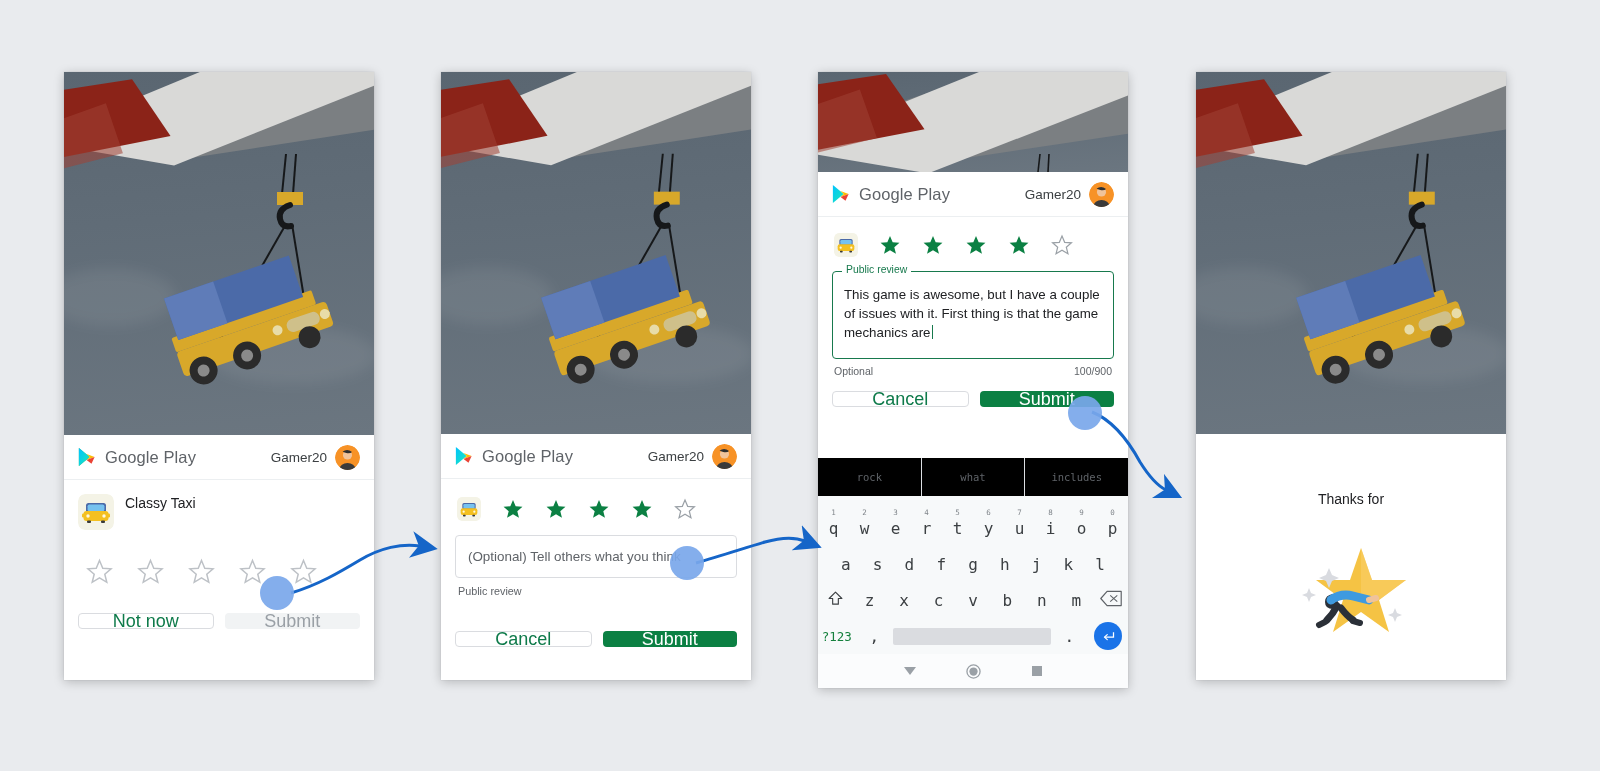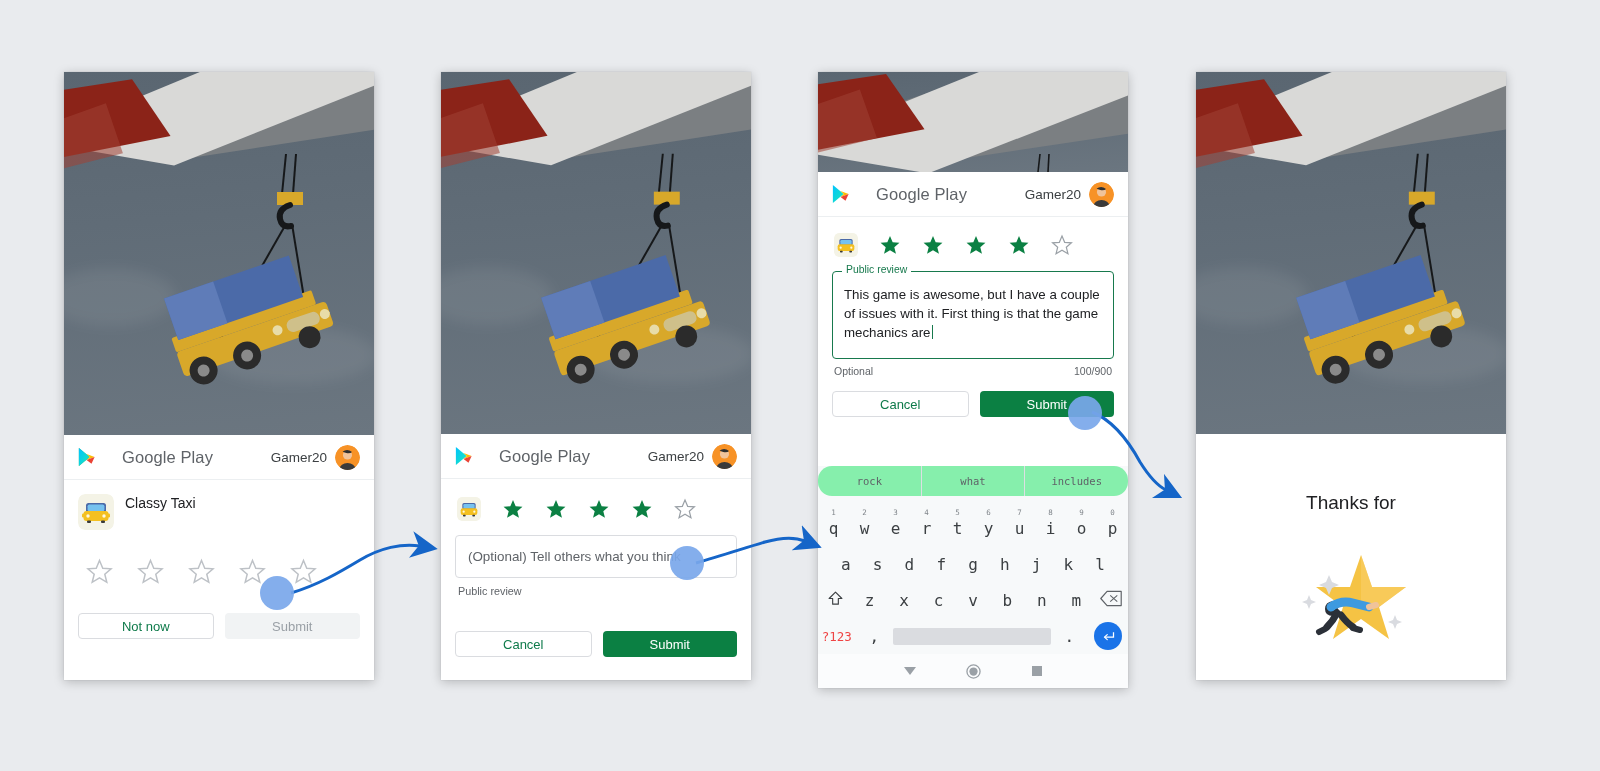--- a/index.html
+++ b/index.html
@@ -40,21 +40,21 @@
   .g-red2{position:absolute;left:-14%;top:5%;width:55%;height:30%;
      background:#a04234;opacity:.55;
      clip-path:polygon(0% 40%, 50% 12%, 60% 58%, 0% 82%);}
   .g-cloud{position:absolute;width:42%;height:16%;border-radius:50%;
      background:rgba(255,255,255,.07);filter:blur(7px);}
   .crane{position:absolute;left:0;top:0;width:100%;height:100%;}
 
   
   .appbar{display:flex;align-items:center;justify-content:space-between;
      padding:0 14px;height:44px;border-bottom:1px solid #eceff1;background:#fff;}
-  .brand{display:flex;align-items:center;gap:26px;}
+  .brand{display:flex;align-items:center;gap:9px;}
   .play-logo{width:18px;height:20px;display:block;}
   .brand-name{font-size:16.5px;color:#5f6368;letter-spacing:.1px;}
   .acct{display:flex;align-items:center;gap:8px;}
   .acct-name{font-size:13.5px;color:#3c4043;}
   .avatar{width:25px;height:25px;border-radius:50%;display:block;}
 
   
   .body{padding:0 14px;background:#fff;}
 
   .approw{display:flex;gap:11px;padding:14px 0 6px 0;}
@@ -82,51 +82,51 @@
      font-size:10.4px;color:#17794d;}
   .of-text{font-size:13.3px;color:#202124;line-height:1.35;}
   .caret{display:inline-block;width:1px;height:14px;background:#17794d;
      vertical-align:-2px;margin-left:2px;}
   .of-meta{display:flex;justify-content:space-between;margin:6px 2px 0 2px;}
   .of-meta span{font-size:10.5px;color:#5f6368;}
 
   
   .btnrow{display:flex;gap:11px;padding:18px 0 0 0;}
   .btnrow.tight{padding:14px 0 0 0;}
-  .btn{height:26px;border-radius:4px;display:flex;align-items:center;justify-content:center;
-     font-size:13px;flex:1 1 0;box-sizing:border-box;}
+  .btn{height:16px;border-radius:4px;display:flex;align-items:center;justify-content:center;
+     font-size:18px;flex:1 1 0;box-sizing:border-box;}
   .btn-out{border:1px solid #dadce0;color:#0e7a4a;background:#fff;}
   .btn-filled{background:#0b8043;color:#fff;}
   .btn-dis{background:#f1f3f4;color:#9aa0a6;border:1px solid transparent;}
 
   
   .kb{background:#f7f9fa;position:absolute;left:0;right:0;bottom:0;}
-  .sugg{display:flex;height:30px;background:#86efac;border-radius:14px;}
+  .sugg{display:flex;height:38px;background:#000000;}
   .sugg div{flex:1;display:flex;align-items:center;justify-content:center;
      font-family:"DejaVu Sans Mono", monospace;font-size:10.5px;color:#5f6368;}
   .sugg div+div{border-left:1px solid #dcdfe3;}
   .krow{display:flex;justify-content:center;align-items:center;}
   .key{flex:1;text-align:center;position:relative;
      font-family:"DejaVu Sans Mono", monospace;font-size:16px;color:#3c4043;}
   .knum{position:absolute;top:-11px;left:0;right:0;font-size:7.5px;color:#80868b;}
   .r1{height:36px;margin-top:14px;}
   .r2{height:36px;}
   .r3{height:36px;}
   .r4{height:36px;}
   .pad{flex:0 0 12px;}
   .spacebar{flex:4.2;height:17px;background:#dadce0;border-radius:2px;}
-  .kb-sym{font-family:"DejaVu Sans Mono", monospace;font-size:12.5px;color:#ef4444;}
+  .kb-sym{font-family:"DejaVu Sans Mono", monospace;font-size:12.5px;color:#15803d;}
   .enterkey{width:28px;height:28px;border-radius:50%;background:#1a73e8;
      display:flex;align-items:center;justify-content:center;}
   .navbar{height:34px;display:flex;align-items:center;justify-content:space-around;
      background:#fbfcfd;padding:0 60px;}
 
   
   .thanks{padding-top:56px;text-align:center;}
-  .thanks-t{font-size:19px;color:#202124;line-height:1.32;}
+  .thanks-t{font-size:14px;color:#202124;line-height:1.32;}
   .star-art{margin:34px auto 0 auto;display:block;}
 
   
   .arrows{position:absolute;left:0;top:0;width:1600px;height:771px;pointer-events:none;}
   .tapdot{position:absolute;width:34px;height:34px;border-radius:50%;
      background:#7aa7ea;opacity:.92;}
 </style>
 </head>
 <body>
 

